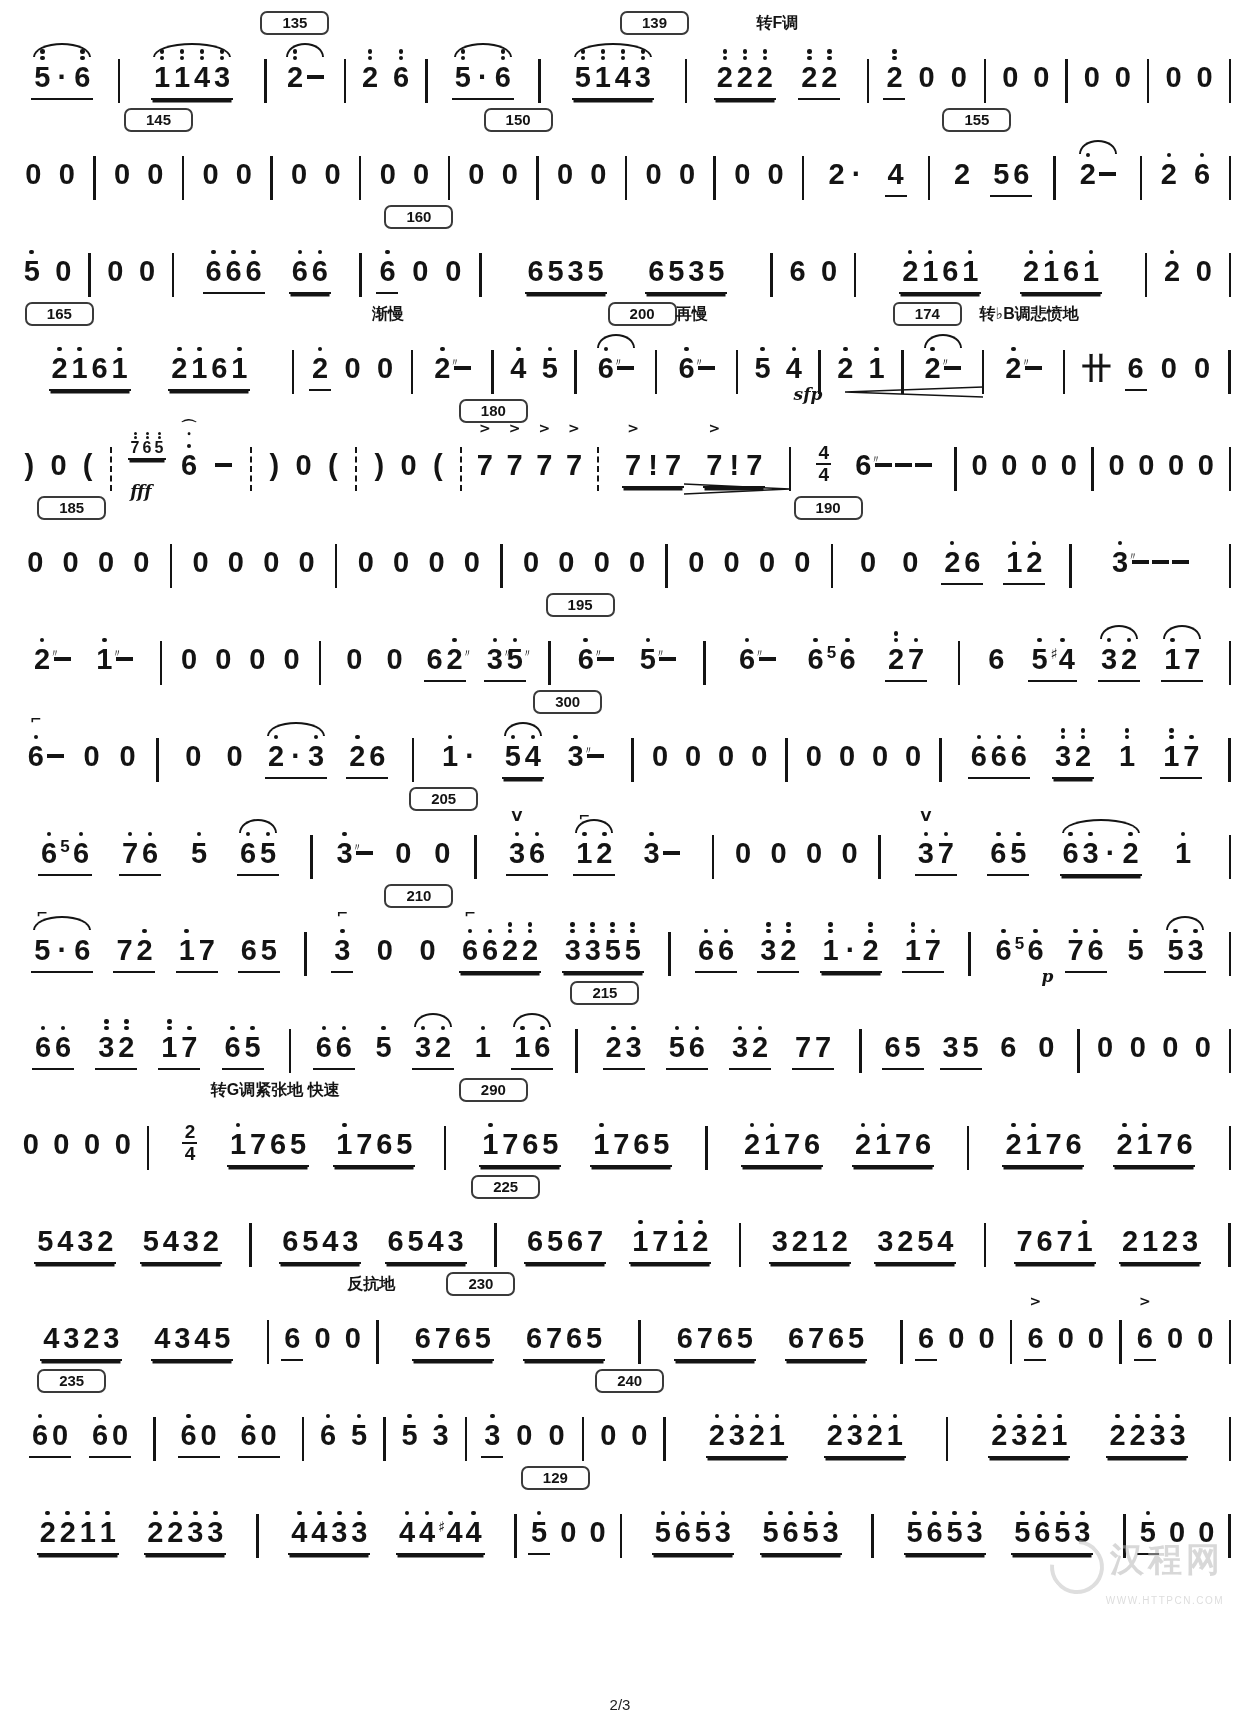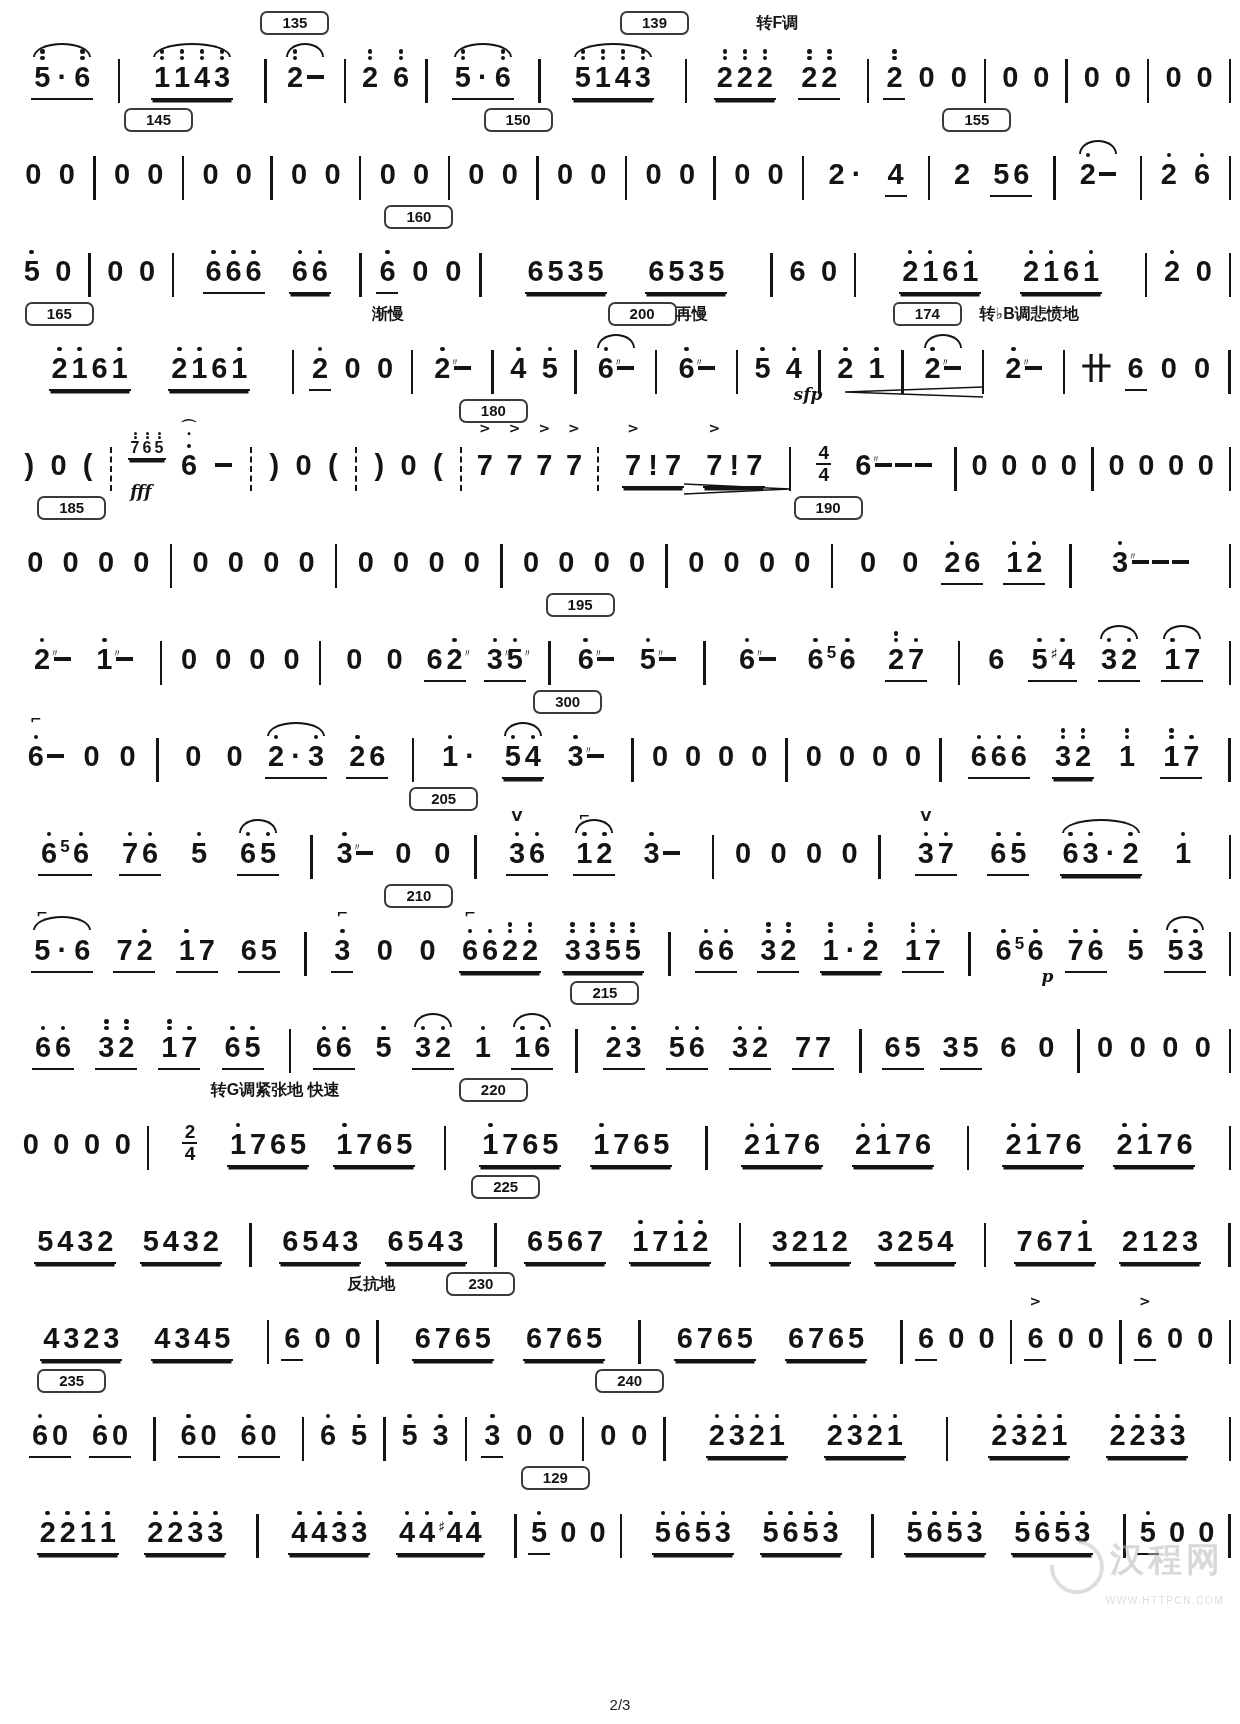--- a/index.html
+++ b/index.html
@@ -3489,21 +3489,21 @@
               <span class="ld"></span>
             </span>
           </span>
         </div>
         <div class="bar"></div>
       </div>
     </div>
     <div class="rowwrap">
       <div class="annlayer">
         <span class="annlabel" style="left: 17%;">转G调紧张地 快速</span>
-        <span class="annbox" style="left: 37%;">220</span>
+        <span class="annbox" style="left: 37%;">290</span>
       </div>
       <div class="line">
         <div class="meas" style="flex-grow: 4;">
           <span class="grp">
             <span class="cell">
               <span class="bw"></span>
               <span class="hd"></span>
               <span class="ch">0</span>
               <span class="ld"></span>
             </span>

